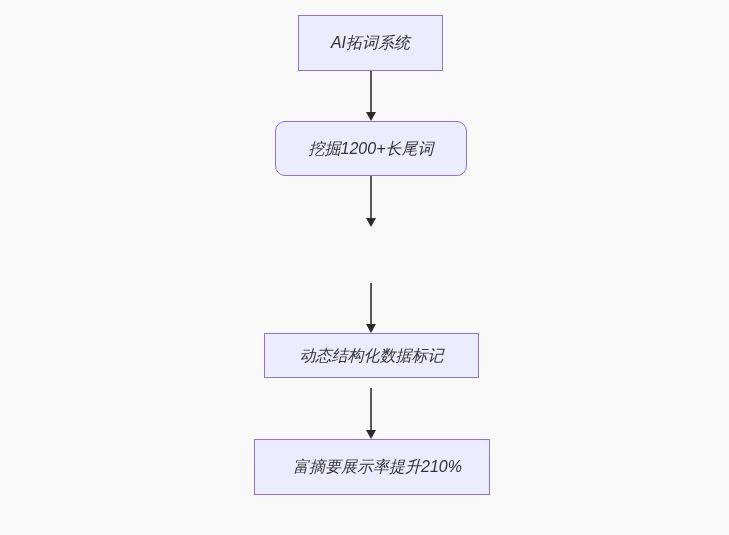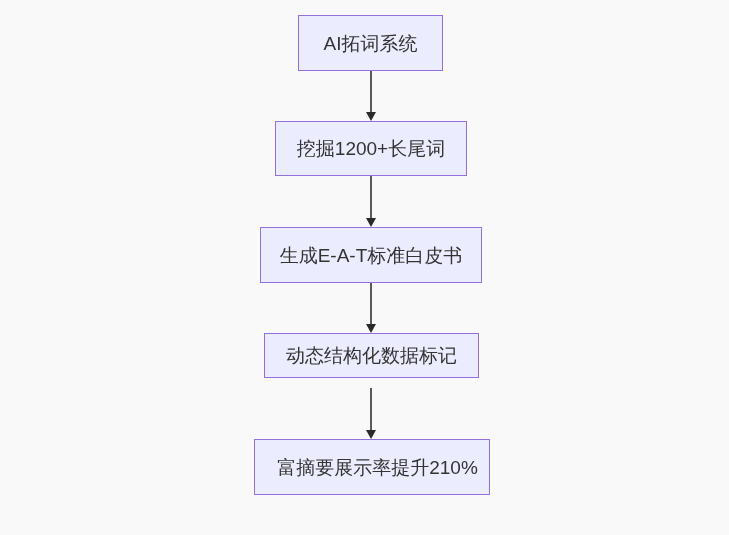--- a/index.html
+++ b/index.html
@@ -24,31 +24,32 @@
     left:0;top:0;
     width:729px;height:535px;
     pointer-events:none;
   }
   .node{
     position:absolute;
     box-sizing:border-box;
     background:var(--node-fill);
     border:1px solid var(--node-border);
     color:var(--node-text);
-    font-size:19px;
+    font-size:16px;
     line-height:1;
     display:flex;
     align-items:center;
     justify-content:center;
     text-align:center;
     white-space:nowrap;
+    font-style:italic;
   }
   
   .node-1{left:298px;top:15px;width:145px;height:56px;}
-  .node-2{left:275px;top:121px;width:192px;height:55px;}
+  .node-2{left:275px;top:121px;width:192px;height:55px;border-radius:10px;}
   .node-3{left:260px;top:227px;width:222px;height:56px;}
   .node-4{left:264px;top:333px;width:215px;height:45px;}
   .node-5{left:254px;top:439px;width:236px;height:56px;padding-left:11px;}
 </style>
 </head>
 <body>
 
 <div class="canvas">
 
   <svg class="edges" viewBox="0 0 729 535" xmlns="http://www.w3.org/2000/svg" aria-hidden="true">
@@ -75,23 +76,20 @@
   </svg>
 
   <div class="node node-1">
     <span>AI拓词系统</span>
   </div>
 
   <div class="node node-2">
     <span>挖掘1200+长尾词</span>
   </div>
 
-  <div class="node node-3">
-    <span>生成E-A-T标准白皮书</span>
-  </div>
 
   <div class="node node-4">
     <span>动态结构化数据标记</span>
   </div>
 
   <div class="node node-5">
     <span>富摘要展示率提升210%</span>
   </div>
 
 </div>

